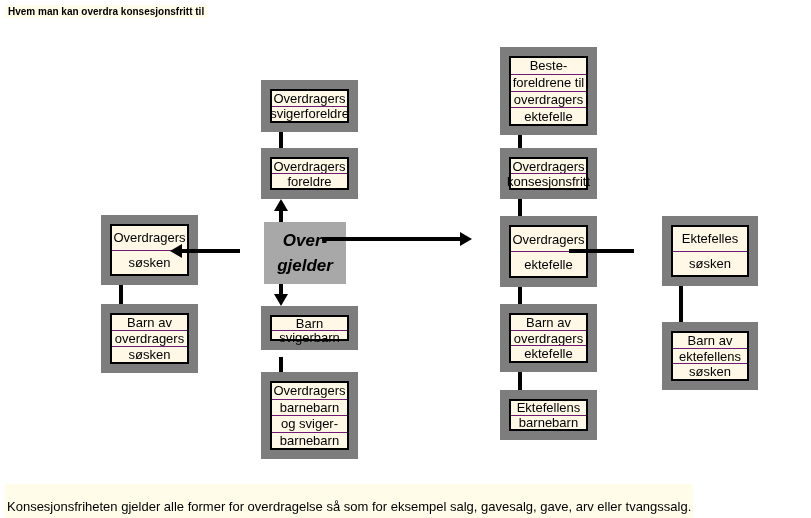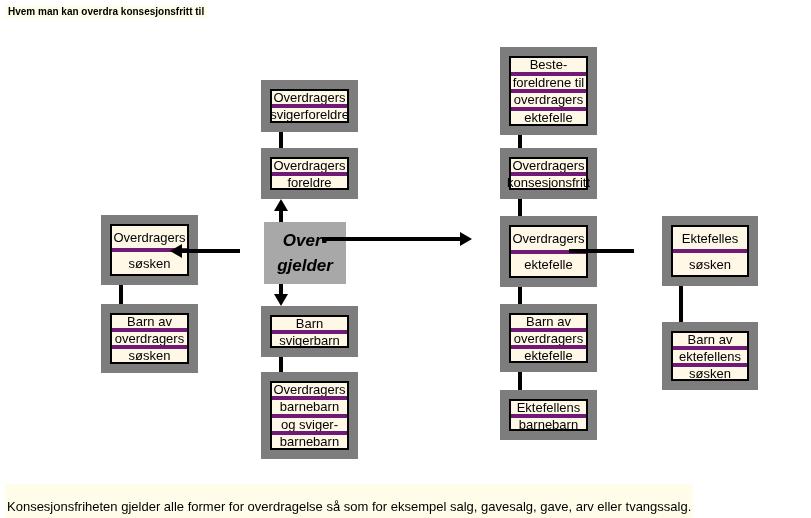--- a/index.html
+++ b/index.html
@@ -20,21 +20,21 @@
   }
   .inner{
     position:absolute;left:9px;right:9px;top:9px;bottom:9px;
     background:#fff8e7;border:2px solid #000;box-sizing:border-box;
     display:flex;flex-direction:column;
   }
   .row{
     flex:1;display:flex;align-items:center;justify-content:center;
     font-size:13px;line-height:1;white-space:nowrap;
   }
-  .row + .row{border-top:4px solid #701a75;text-align:center;}
+  .row + .row{border-top:1px solid #701a75;text-align:center;}
   .center-box{
     position:absolute;background:#a8a8a8;display:flex;flex-direction:column;
     align-items:center;justify-content:center;margin-left:24px;
   }
   .center-box .cline{
     font-size:17px;font-weight:bold;font-style:italic;line-height:25px;
     white-space:nowrap;
   }
   .vline{position:absolute;width:4px;background:#000;}
   .hline{position:absolute;height:4px;background:#000;}
@@ -63,21 +63,21 @@
     </div>
   </div>
 
   <div class="frame" style="left:233px;top:148px;width:97px;height:51px">
     <div class="inner">
       <div class="row">Overdragers</div>
       <div class="row">foreldre</div>
     </div>
   </div>
 
-  <div class="frame" style="left:233px;top:306px;width:97px;height:51px">
+  <div class="frame" style="left:233px;top:306px;width:97px;height:44px">
     <div class="inner">
       <div class="row">Barn</div>
       <div class="row">svigerbarn</div>
     </div>
   </div>
 
   <div class="frame" style="left:233px;top:372px;width:97px;height:87px">
     <div class="inner">
       <div class="row">Overdragers</div>
       <div class="row">barnebarn</div>

